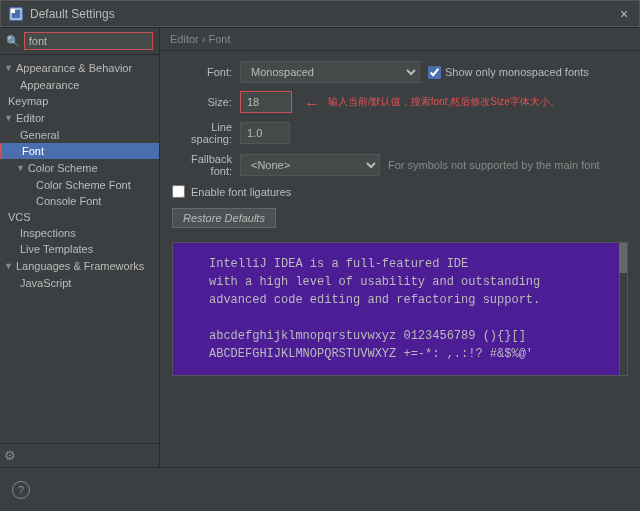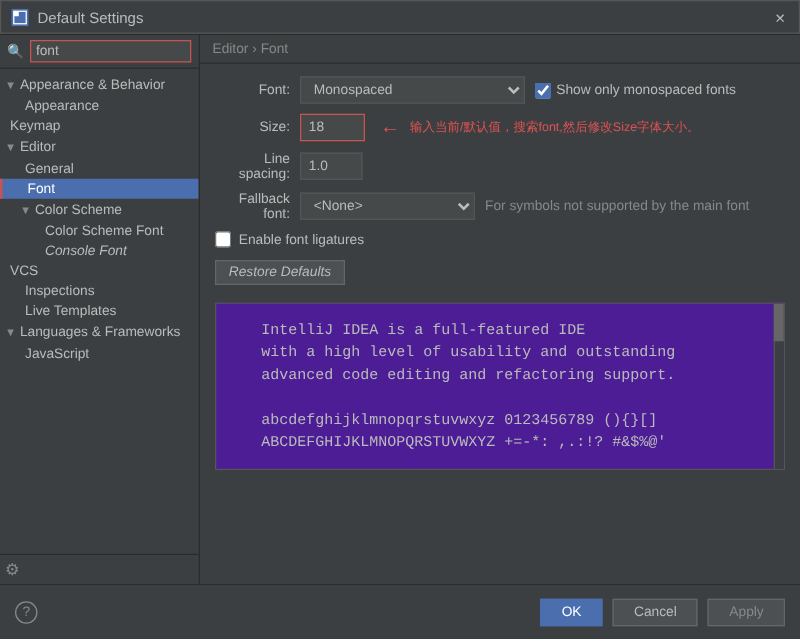--- a/index.html
+++ b/index.html
@@ -367,21 +367,21 @@
         <span>Font</span>
       </div>
 
       <div class="tree-category tree-child" style="padding-left:16px;">
         <span class="triangle">▼</span>
         <span>Color Scheme</span>
       </div>
       <div class="tree-item" style="padding-left:36px;">
         <span>Color Scheme Font</span>
       </div>
-      <div class="tree-item" style="padding-left:36px;font-style:italic;">
+      <div class="tree-item" style="padding-left:36px;">
         <span>Console Font</span>
       </div>
       <div class="tree-item" style="">
         <span>VCS</span>
       </div>
 
       <div class="tree-item tree-child">
         <span>Inspections</span>
       </div>
       <div class="tree-item tree-child">
@@ -470,18 +470,13 @@
 
     </div>
   </div>
 
 </div>
 
 <div class="bottom-bar">
   <div class="bottom-left">
     <div class="help-btn">?</div>
   </div>
-  <div class="bottom-right">
-    <button class="action-btn ok-btn">OK</button>
-    <button class="action-btn cancel-btn">Cancel</button>
-    <button class="action-btn apply-btn">Apply</button>
-  </div>
 </div>
 
 </body></html>

